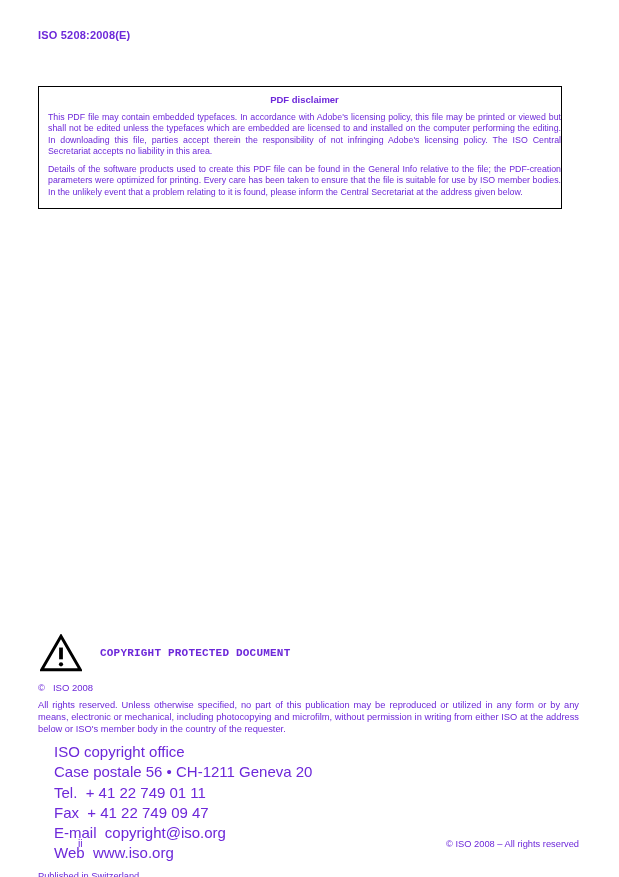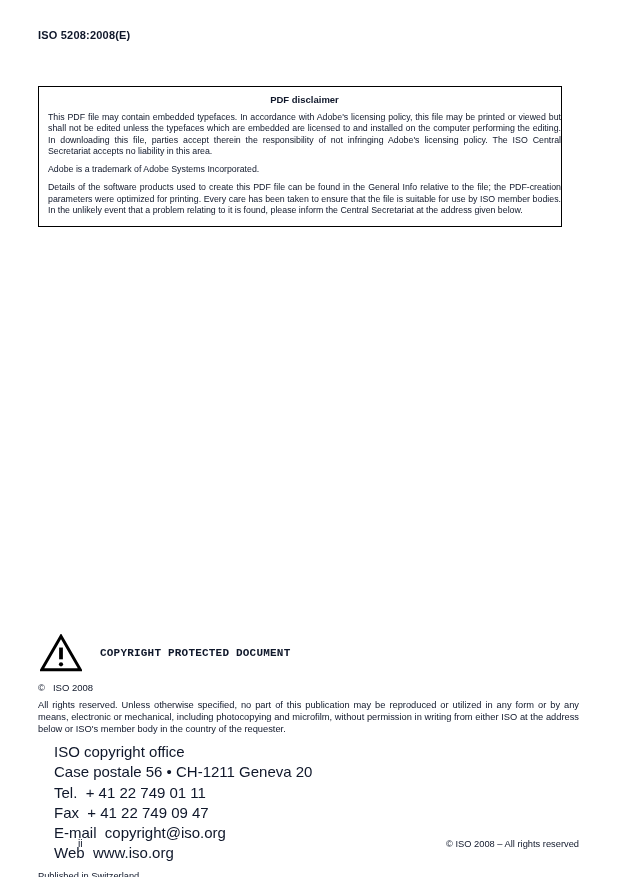--- a/index.html
+++ b/index.html
@@ -1,21 +1,21 @@
 <!DOCTYPE html>
 <html><head>
 <meta charset="utf-8">
 <style>
   html, body { margin: 0; padding: 0; background: #ffffff; }
   .page {
     position: relative;
     width: 619px;
     height: 877px;
     background: #ffffff;
-    color: #0f172a;
+    color: #6d28d9;
     font-family: "Liberation Sans", sans-serif;
     overflow: hidden;
   }
   .doc-header {
     position: absolute;
     top: 29px;
     left: 38px;
     font-size: 11px;
     font-weight: bold;
     letter-spacing: 0.2px;
@@ -103,21 +103,20 @@
 </head>
 <body>
 
 <div class="page">
 
   <div class="doc-header">ISO 5208:2008(E)</div>
 
   <div class="disclaimer-box">
     <div class="disclaimer-title">PDF disclaimer</div>
     <p class="disclaimer-para">This PDF file may contain embedded typefaces. In accordance with Adobe's licensing policy, this file may be printed or viewed but shall not be edited unless the typefaces which are embedded are licensed to and installed on the computer performing the editing. In downloading this file, parties accept therein the responsibility of not infringing Adobe's licensing policy. The ISO Central Secretariat accepts no liability in this area.</p>
-    <p class="disclaimer-para">Adobe is a trademark of Adobe Systems Incorporated.</p>
     <p class="disclaimer-para">Details of the software products used to create this PDF file can be found in the General Info relative to the file; the PDF-creation parameters were optimized for printing. Every care has been taken to ensure that the file is suitable for use by ISO member bodies. In the unlikely event that a problem relating to it is found, please inform the Central Secretariat at the address given below.</p>
   </div>
 
   <div class="copyright-section">
 
     <div class="copyright-header-row">
       <span class="warning-triangle">
         <svg viewBox="0 0 100 90" xmlns="http://www.w3.org/2000/svg" aria-hidden="true">
           <polygon points="50,5 96,85 4,85" fill="#ffffff" stroke="#000000" stroke-width="7" stroke-linejoin="miter"></polygon>
           <line x1="50" y1="32" x2="50" y2="60" stroke="#000000" stroke-width="9"></line>

